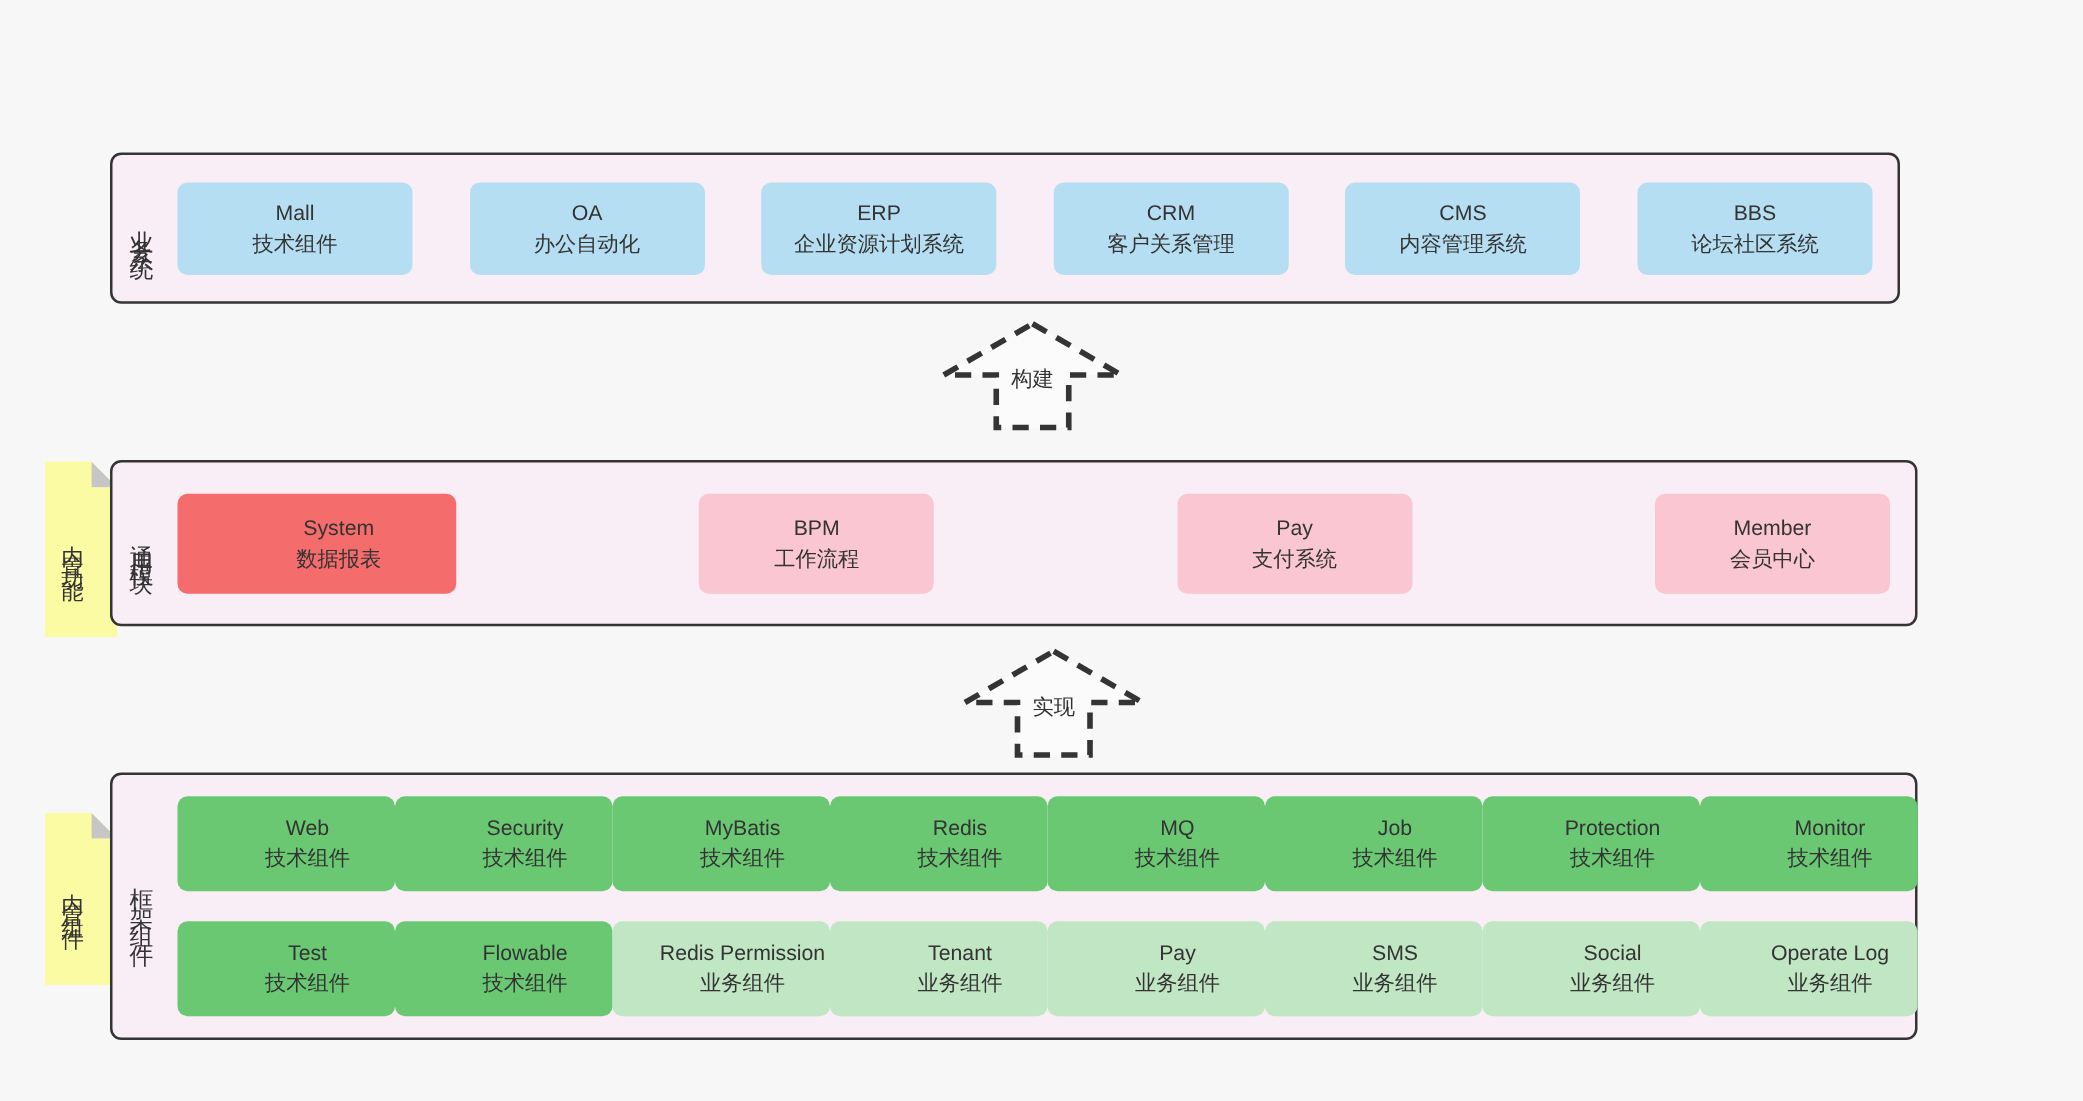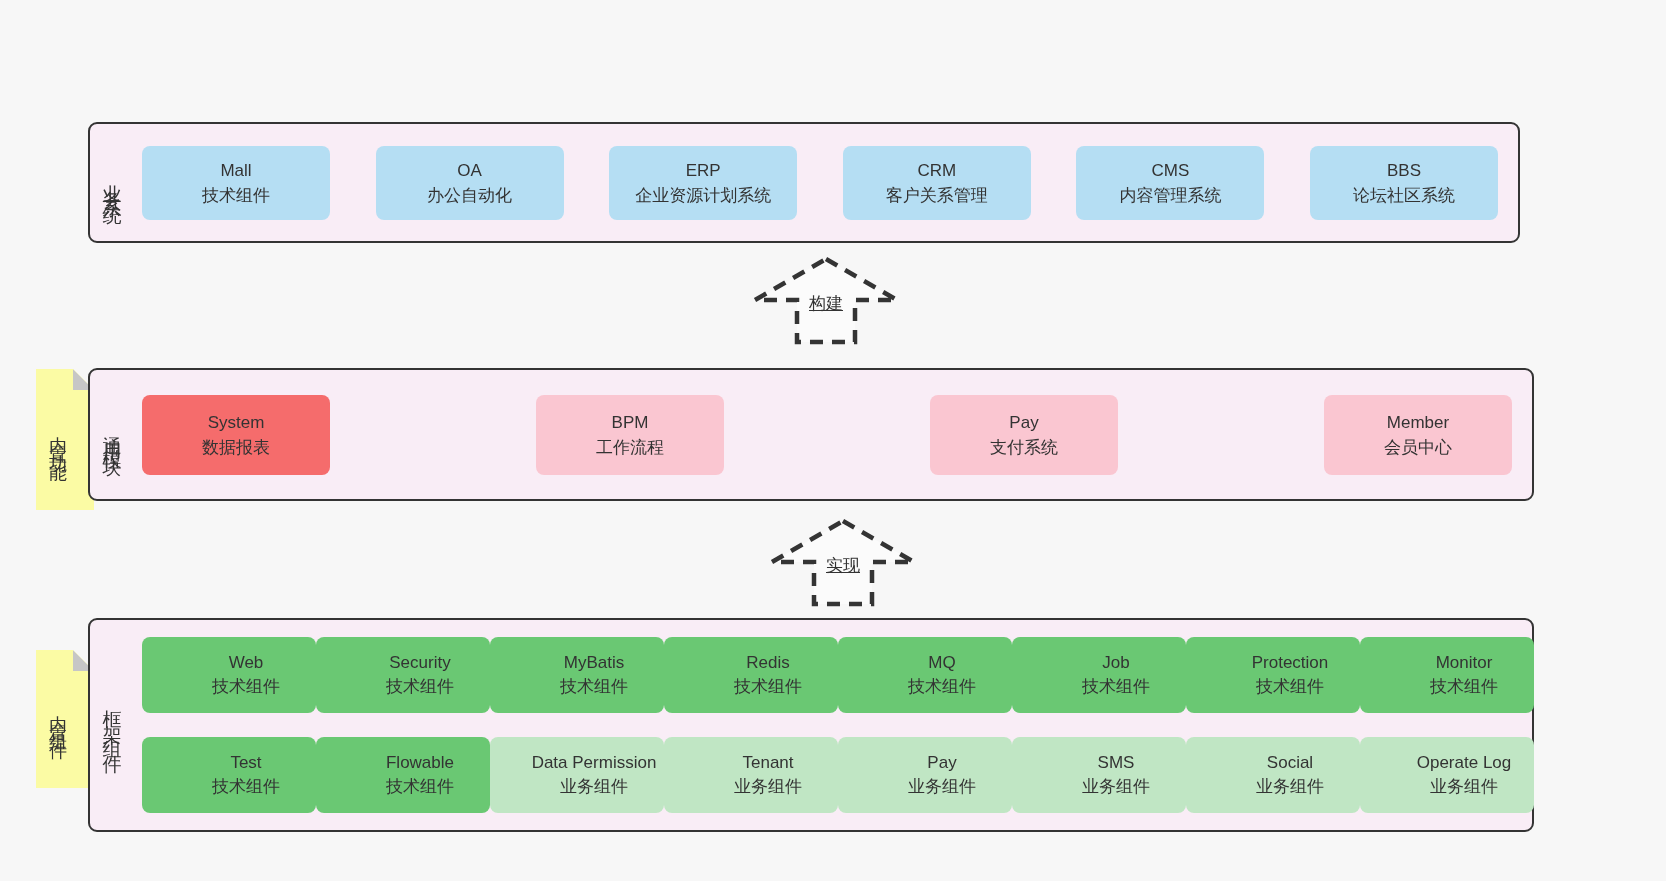--- a/index.html
+++ b/index.html
@@ -54,31 +54,31 @@
   .box{
     border-radius:8px;
     display:flex;flex-direction:column;align-items:center;justify-content:center;
     text-align:center;
     font-size:17px;line-height:25px;
   }
   .box.wide{width:188px;height:74px;}
   .band-modules .box.wide{height:80px;}
   .box.narrow{width:140px;height:76px;line-height:24px;padding-left:34px;}
   .box.blue{background:var(--blue,#b5def3);}
-  .box.red{background:var(--red,#f56c6c);}
+  .box.red{background:var(--red,#f56c6c);padding-left:35px;}
   .box.pink{background:var(--pink,#fac6d1);}
   .box.green{background:var(--green,#6ac873);}
   .box.light-green{background:var(--light-green,#c0e6c4);}
   
   .arrow{position:absolute;width:150px;height:90px;}
   .arrow svg{display:block;}
   .arrow-label{
     position:absolute;left:50%;top:36px;transform:translateX(-50%);
     background:#fbfbfb;
-    font-size:17px;padding:1px 3px;white-space:nowrap;text-decoration:underline;
+    font-size:17px;padding:1px 3px;white-space:nowrap;
   }
   
   #band-business{left:88px;top:122px;width:1432px;height:121px;}
   #band-modules{left:88px;top:368px;width:1446px;height:133px;}
   #band-components{left:88px;top:618px;width:1446px;height:214px;}
   #arrow-build{left:751px;top:255px;}
   #arrow-implement{left:768px;top:517px;text-align:right;}
   #sticky-modules{left:36px;top:369px;height:141px;}
   #sticky-components{left:36px;top:650px;height:138px;}
 </style>
@@ -202,21 +202,21 @@
       <div class="boxrow">
           <div class="box narrow green">
             <div>Test</div>
             <div>技术组件</div>
           </div>
           <div class="box narrow green">
             <div>Flowable</div>
             <div>技术组件</div>
           </div>
           <div class="box narrow light-green">
-            <div>Data Permission</div>
+            <div>Redis Permission</div>
             <div>业务组件</div>
           </div>
           <div class="box narrow light-green">
             <div>Tenant</div>
             <div>业务组件</div>
           </div>
           <div class="box narrow light-green">
             <div>Pay</div>
             <div>业务组件</div>
           </div>

